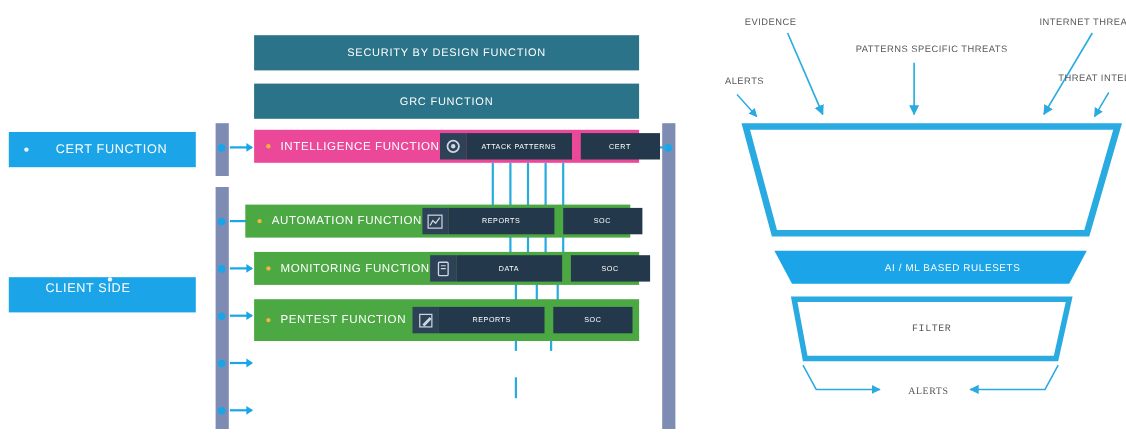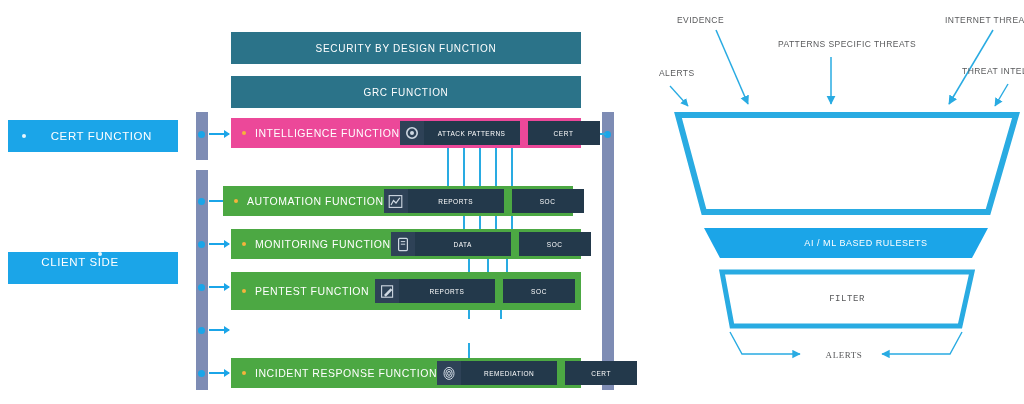--- a/index.html
+++ b/index.html
@@ -235,37 +235,20 @@
             <path d="M4 11 L10.6 4.2 L12.4 6 L5.8 12.8 Z" fill="#cfd8e2"></path>
           </svg>
         </span>
         <span class="badge-txt">REPORTS</span>
       </span>
       <span class="badge-side">SOC</span>
     </span>
   </div>
 
 
-  <div class="abs frow green" style="left:231px;top:358px;width:350px;height:30px;">
-    <span class="dot"></span>
-    <span class="fname">INCIDENT RESPONSE FUNCTION</span>
-    <span class="badges">
-      <span class="badge-group">
-        <span class="badge-ico">
-          <svg width="14" height="15" viewBox="0 0 14 15">
-            <ellipse cx="7" cy="7.4" rx="5" ry="6" fill="none" stroke="#cfd8e2" stroke-width="1"></ellipse>
-            <ellipse cx="7" cy="7.4" rx="3.2" ry="4" fill="none" stroke="#cfd8e2" stroke-width="1"></ellipse>
-            <ellipse cx="7" cy="7.4" rx="1.4" ry="2" fill="none" stroke="#cfd8e2" stroke-width="1"></ellipse>
-          </svg>
-        </span>
-        <span class="badge-txt">REMEDIATION</span>
-      </span>
-      <span class="badge-side">CERT</span>
-    </span>
-  </div>
 
   <svg class="abs" width="404" height="404" viewBox="0 0 404 404" style="left:620px;top:0;">
     <defs>
       <marker id="ah" markerWidth="7" markerHeight="7" refX="5.5" refY="3" orient="auto">
         <path d="M0,0 L6,3 L0,6 z" fill="#29ABE2"></path>
       </marker>
     </defs>
 
     <line x1="50" y1="86" x2="68" y2="106" stroke="#29ABE2" stroke-width="1.3" marker-end="url(#ah)"></line>
     <line x1="96" y1="30" x2="128" y2="104" stroke="#29ABE2" stroke-width="1.5" marker-end="url(#ah)"></line>

